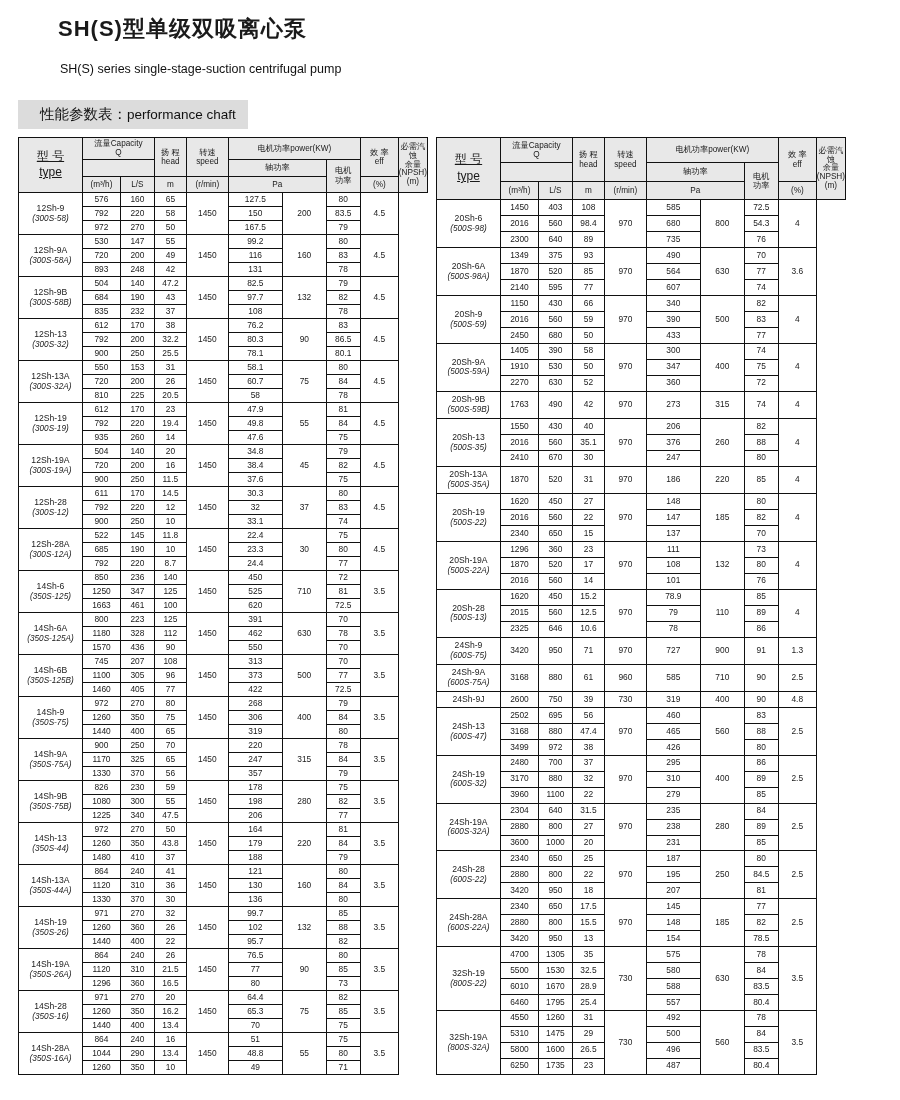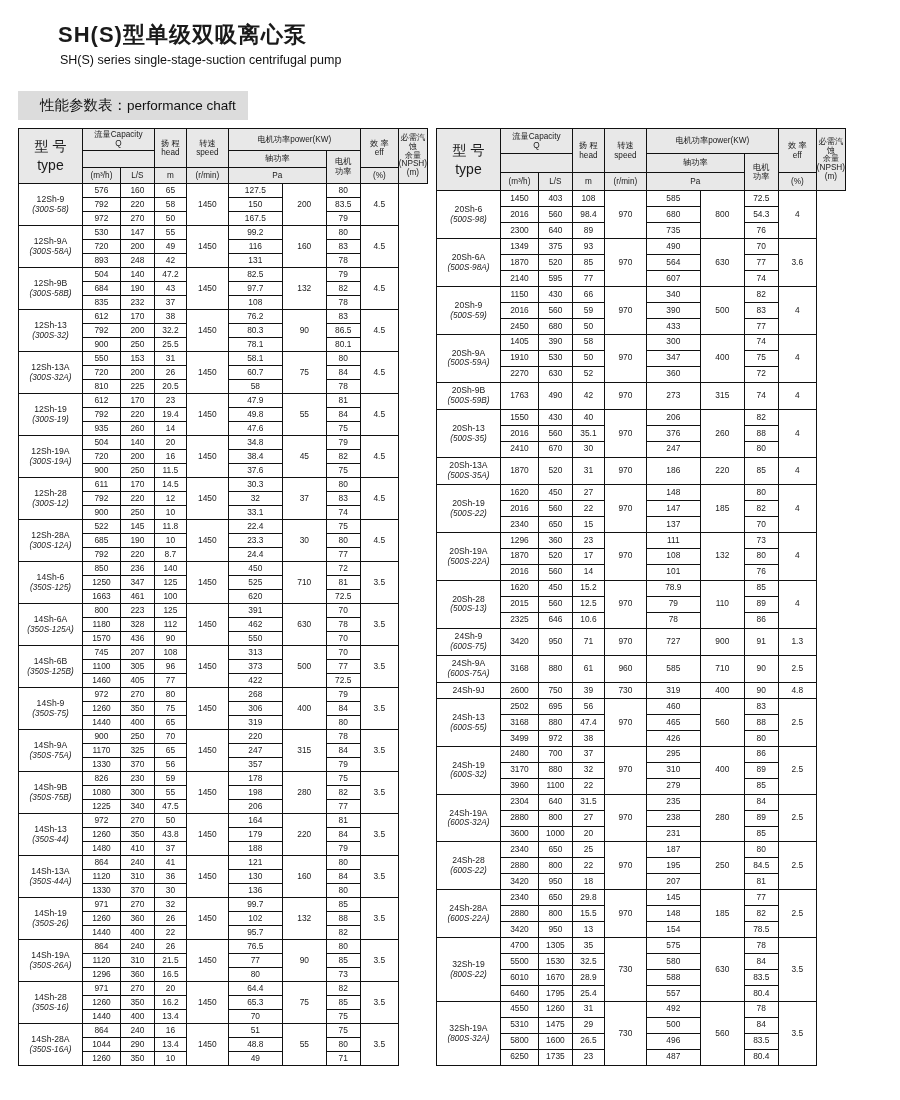--- a/index.html
+++ b/index.html
@@ -3,37 +3,37 @@
 <meta charset="utf-8">
 <style>
   html,body{margin:0;padding:0;}
   body{
     width:900px;height:1100px;
     background:#ffffff;
     font-family:"Liberation Sans", sans-serif;
     color:#1a1a1a;
     overflow:hidden;
   }
-  .page{position:relative;width:864px;height:1100px;box-sizing:border-box;padding:20px 18px 0 18px;}
+  .page{position:relative;width:864px;height:1100px;box-sizing:border-box;padding:14px 18px 0 18px;}
   .title-main{font-size:22px;font-weight:bold;letter-spacing:1px;padding-left:40px;}
-  .title-sub{font-size:12.5px;padding-left:42px;margin-top:3px;color:#111;}
+  .title-sub{font-size:12.5px;padding-left:42px;margin-top:18px;color:#111;}
   .perf-bar{margin-top:24px;display:flex;align-items:center;}
   .perf-bar .tab{
     background:#dcdcdc;
     padding:5px 12px 5px 22px;
     font-size:14.5px;
     color:#111;
     display:inline-block;
   }
   .perf-bar .tab .en{font-size:13.5px;}
   .tables{display:flex;gap:8px;margin-top:8px;}
   table{border-collapse:collapse;table-layout:fixed;}
   td,th{border:1px solid #111;padding:0;text-align:center;vertical-align:middle;font-size:8.4px;line-height:1.15;}
   .hdr td{background:#e8e8e8;font-size:8.2px;padding:1px 0;}
-  .hdr .h-main{font-size:14px;}
+  .hdr .h-main{font-size:12px;text-decoration:underline;}
   .type-cell{font-size:8.6px;line-height:1.25;padding:1px 1px;margin-left:24px;}
   .type-cell .l2{font-size:8.2px;font-style:italic;}
   .num{font-size:8.4px;}
   .h1row td{height:17px;}
   .h2row td{height:14px;}
   .h3row td{height:13px;}
   .dcell{height:13px;}
   .unit{font-size:7.6px;}
   .npsh-h{font-size:7.4px;line-height:1.05;}
 </style>
@@ -1053,21 +1053,21 @@
             <td class="num dcell">39</td>
             <td class="num dcell">730</td>
             <td class="num dcell">319</td>
             <td class="num dcell">400</td>
             <td class="num dcell">90</td>
             <td class="num dcell">4.8</td>
           </tr>
           <tr>
             <td class="type-cell" rowspan="3">
         <div>24Sh-13</div>
-              <div class="l2">(600S-55)</div>
+              <div class="l2">(600S-47)</div>
             </td>
             <td class="num dcell">2502</td>
             <td class="num dcell">695</td>
             <td class="num dcell">56</td>
             <td class="num" rowspan="3">970</td>
             <td class="num dcell">460</td>
             <td class="num" rowspan="3">560</td>
             <td class="num dcell">83</td>
             <td class="num" rowspan="3">2.5</td>
           </tr>
@@ -1169,21 +1169,21 @@
             <td class="num dcell">207</td>
             <td class="num dcell">81</td>
           </tr>
           <tr>
             <td class="type-cell" rowspan="3">
         <div>24Sh-28A</div>
               <div class="l2">(600S-22A)</div>
             </td>
             <td class="num dcell">2340</td>
             <td class="num dcell">650</td>
-            <td class="num dcell">29.8</td>
+            <td class="num dcell">17.5</td>
             <td class="num" rowspan="3">970</td>
             <td class="num dcell">145</td>
             <td class="num" rowspan="3">185</td>
             <td class="num dcell">77</td>
             <td class="num" rowspan="3">2.5</td>
           </tr>
           <tr>
             <td class="num dcell">2880</td>
             <td class="num dcell">800</td>
             <td class="num dcell">15.5</td>

